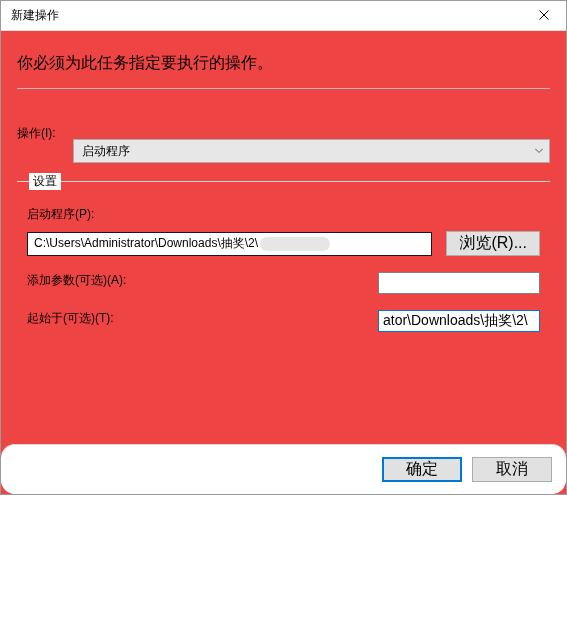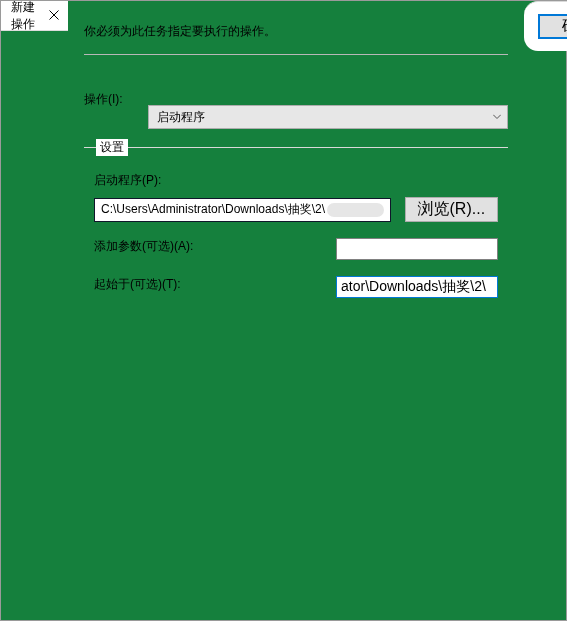--- a/index.html
+++ b/index.html
@@ -6,25 +6,25 @@
   html, body {
     margin: 0; padding: 0;
     width: 567px; height: 621px;
     font-family: "Microsoft YaHei", "Segoe UI", Tahoma, sans-serif;
     font-size: 12px;
     background: #fff;
     color: #000;
     overflow: hidden;
   }
   .window {
-    width: 567px; height: 621px;
+    width: 567px; height: 495px;
     border: 1px solid #9a9a9a;
     display: flex;
-    flex-direction: row;
-    background: #15803d;
+    flex-direction: column;
+    background: #ef4444;
   }
   
   .titlebar {
     height: 30px;
     display: flex;
     align-items: center;
     justify-content: space-between;
     padding-left: 10px;
     border-bottom: 1px solid #dcdcdc;
     background: #fff;
@@ -44,34 +44,34 @@
 
   .body {
     flex: 1;
     padding: 14px 16px 0 16px;
     display: flex;
     flex-direction: column;
     position: relative;
   }
 
   .instruction {
-    font-size: 12px;
+    font-size: 16px;
     margin: 8px 0 14px 0;
   }
 
   .divider {
     height: 1px;
     background: #b8b8b8;
     margin: 0 0 14px 0;
   }
 
   .row-action {
     display: flex;
     align-items: center;
-    gap: 8px;
+    gap: 0;
     margin-bottom: 18px;
   }
   .row-action .label {
     width: 56px;
   }
   .select-wrap {
     flex: 1;
     position: relative;
     margin-top: 36px;
   }

